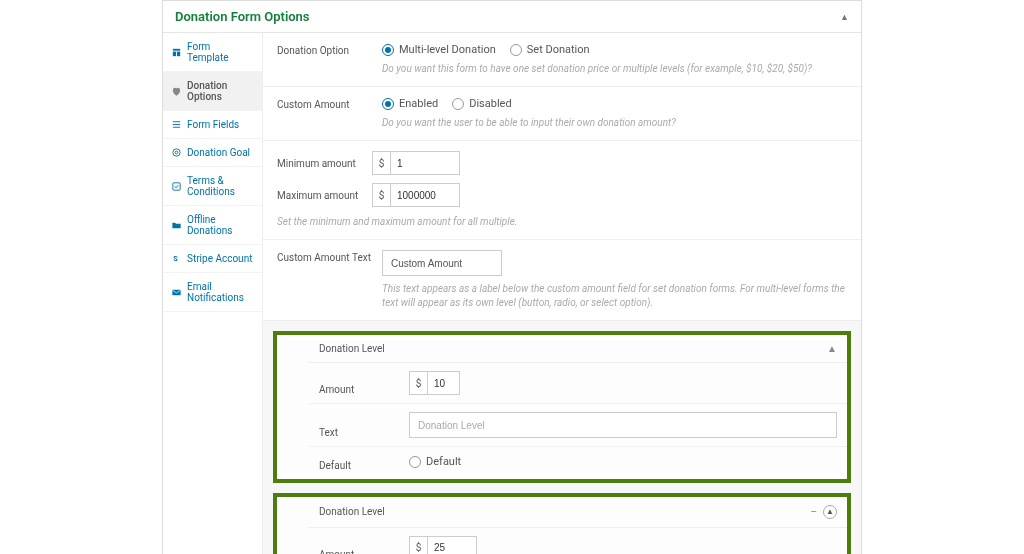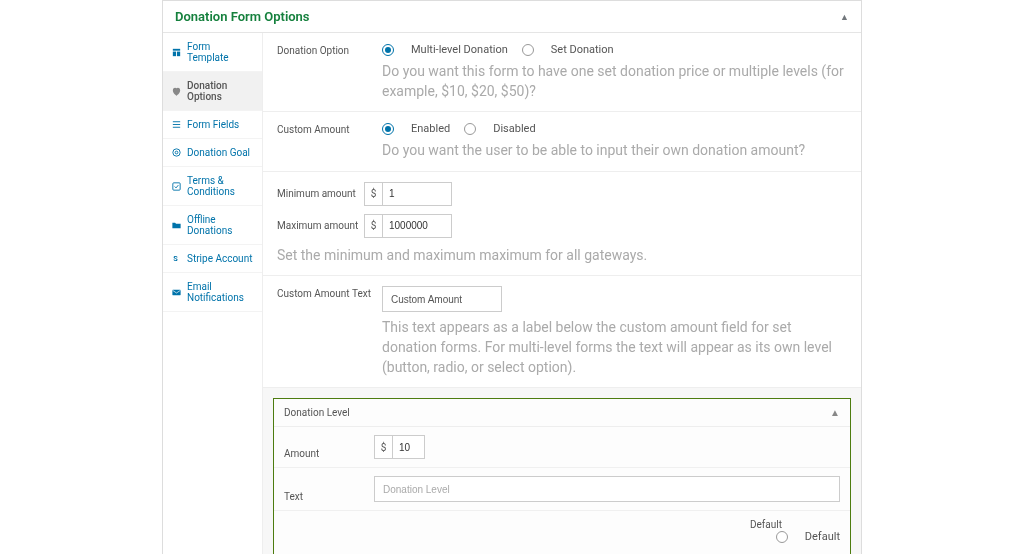--- a/index.html
+++ b/index.html
@@ -61,27 +61,28 @@
   }
   .row .label {
     width: 95px;
     flex-shrink: 0;
     font-size: 10px;
     color: #555;
     padding-top: 2px;
   }
   .row .field { flex: 1; }
   .help {
-    font-size: 14px;
+    font-size: 10px;
+    font-style: italic;
     color: #aaa;
     margin-top: 6px;
     line-height: 1.4;
   }
   .radio-group { display: flex; gap: 14px; align-items:center; }
-  .radio { display: inline-flex; align-items:center; gap:17px; cursor:pointer; font-size:11px; color:#555; }
+  .radio { display: inline-flex; align-items:center; gap:5px; cursor:pointer; font-size:11px; color:#555; }
   .radio .circ {
     width: 12px; height: 12px; border-radius:50%;
     border: 1px solid #999; background:#fff; position:relative;
   }
   .radio.checked .circ { border-color:#0073aa; }
   .radio.checked .circ::after {
     content:""; position:absolute; top:2px; left:2px;
     width:6px; height:6px; border-radius:50%; background:#0073aa;
   }
   .input-money { display:flex; align-items:center; }
@@ -92,45 +93,45 @@
   }
   .input-money input {
     height: 24px; width: 70px; border:1px solid #ccc;
     padding: 0 6px; font-size:10px; color:#333;
   }
   .text-input {
     height: 26px; border:1px solid #ccc; background:#fff;
     padding: 0 8px; font-size: 10px; color:#555; width: 120px;
   }
   .text-input.full { width: 100%; }
-  .subrow { display:flex; align-items:center; gap:2px; margin-bottom:8px; }
+  .subrow { display:flex; align-items:center; gap:10px; margin-bottom:8px; }
   .subrow .sublabel { width:85px; font-size:10px; color:#555; }
   .levels-wrap { padding: 10px; background:#f7f7f7; }
   .level-card {
-    background:#fdfdfd; border:1px solid #4d7c0f; margin-bottom:10px;
+    background:#fdfdfd; border:4px solid #4d7c0f; margin-bottom:10px;padding-left:32px;
   }
   .level-head {
     display:flex; justify-content:space-between; align-items:center;
     padding: 8px 10px; border-bottom:1px solid #eee;
     font-size:10px; color:#555;
   }
   .level-head .actions { display:flex; gap:6px; align-items:center; }
   .level-head .actions .act {
     font-size:10px; color:#888; cursor:pointer;
   }
   .circle-btn {
     width:14px; height:14px; border:1px solid #aaa; border-radius:50%;
     display:inline-flex; align-items:center; justify-content:center;
     font-size:8px; color:#555; cursor:pointer;
   }
   .level-row {
     display:flex; padding:8px 10px; border-bottom:1px solid #f0f0f0;
     align-items:flex-end;
   }
-  .level-row:last-child { border-bottom:none;flex-direction:column; }
+  .level-row:last-child { border-bottom:none; }
   .level-row .llabel { width:90px; font-size:10px; color:#555; flex-shrink:0; }
   .level-row .lfield { flex:1; }
   input::placeholder { color:#aaa; }
 </style>
 </head>
 <body>
 
 <div class="wrap">
 
   <div class="panel-header">
@@ -259,21 +260,21 @@
               <input type="text" value="1" style="">
             </div>
           </div>
           <div class="subrow">
             <span class="sublabel">Maximum amount</span>
             <div class="input-money">
               <span class="cur">$</span>
               <input type="text" value="1000000" style="">
             </div>
           </div>
-          <div class="help">Set the minimum and maximum maximum for all gateways.</div>
+          <div class="help">Set the minimum and maximum amount for all multiple.</div>
         </div>
       </div>
 
       <div class="row">
         <div class="label">Custom Amount Text</div>
         <div class="field">
           <input class="text-input" type="text" value="Custom Amount" style="">
           <div class="help">This text appears as a label below the custom amount field for set donation forms. For multi-level forms the text will appear as its own level (button, radio, or select option).</div>
         </div>
       </div>

